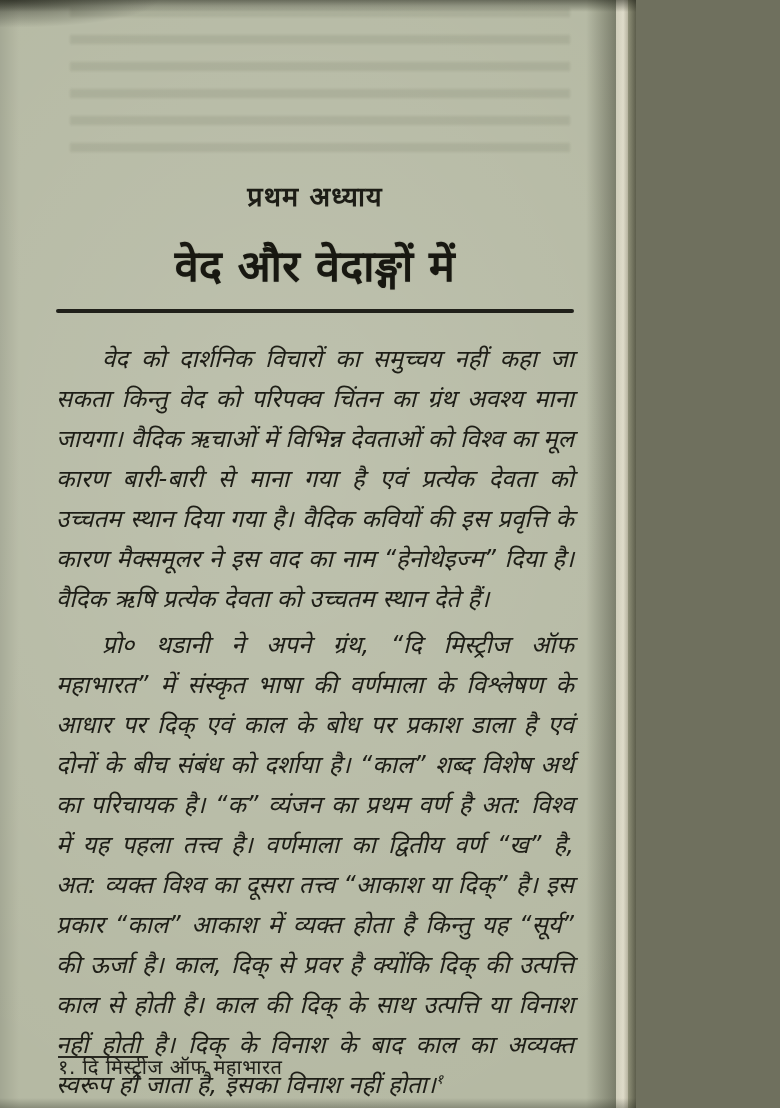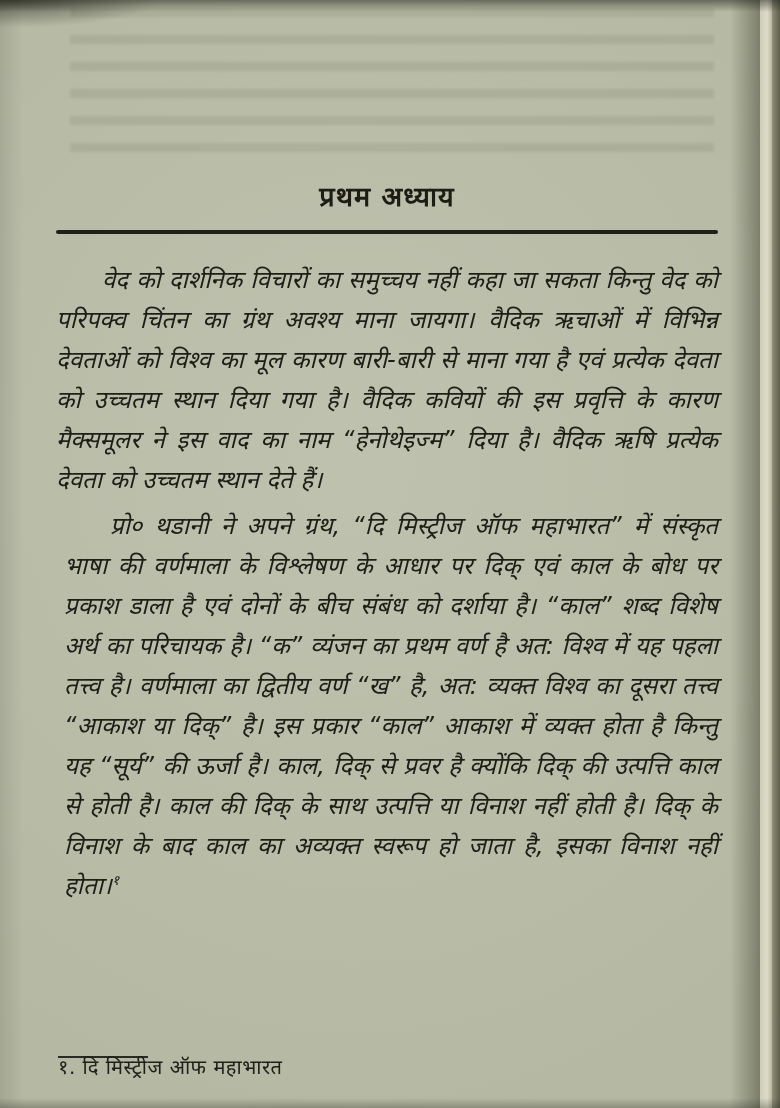--- a/index.html
+++ b/index.html
@@ -4,21 +4,21 @@
 <style>
   * { box-sizing: border-box; margin: 0; padding: 0; }
   html, body { width: 780px; height: 1108px; }
   body {
     font-family: "DejaVu Sans", "Liberation Sans", sans-serif;
     background: #6f705e;
     overflow: hidden;
   }
   .scan {
     position: relative;
-    width: 780px;
+    width: 636px;
     height: 1108px;
     overflow: hidden;
     background-color: #b5b9a3;
     background-image:
       radial-gradient(ellipse 120% 90% at 45% 42%, rgba(255,255,255,0.12), rgba(0,0,0,0) 70%),
       linear-gradient(to right, rgba(0,0,0,0.10), rgba(0,0,0,0) 3%);
     color: #22221c;
   }
   .page-content {
     position: absolute;
@@ -65,21 +65,21 @@
   }
   p.body {
     font-size: 24px;
     line-height: 40px;
     text-align: justify;
     text-indent: 46px;
     color: #1e1e17;
     font-style: italic;
   }
   .para1 { margin-top: 26px; }
-  .para2 { margin-top: 6px; margin-left: 8px; }
+  .para2 { margin-top: 6px; }
   p.body sup {
     font-size: 14px;
     line-height: 0;
     vertical-align: super;
   }
   .footnote-rule {
     position: absolute;
     left: 58px;
     bottom: 50px;
     width: 90px;
@@ -124,20 +124,21 @@
 <body>
 
 <div class="scan">
 
   <div class="page-content">
 
     <div class="bleed"></div>
 
     <h3 class="chapter">प्रथम अध्याय</h3>
 
+    <h1 class="title title1">वेद और वेदाङ्गों में</h1>
 
 
     <div class="rule"></div>
 
     <p class="body para1">वेद को दार्शनिक विचारों का समुच्चय नहीं कहा जा सकता किन्तु वेद को परिपक्व चिंतन का ग्रंथ अवश्य माना जायगा। वैदिक ऋचाओं में विभिन्न देवताओं को विश्व का मूल कारण बारी-बारी से माना गया है एवं प्रत्येक देवता को उच्चतम स्थान दिया गया है। वैदिक कवियों की इस प्रवृत्ति के कारण मैक्समूलर ने इस वाद का नाम “हेनोथेइज्म” दिया है। वैदिक ऋषि प्रत्येक देवता को उच्चतम स्थान देते हैं।</p>
 
     <p class="body para2"><span>प्रो० थडानी ने अपने ग्रंथ, “दि मिस्ट्रीज ऑफ महाभारत” में संस्कृत भाषा की वर्णमाला के विश्लेषण के आधार पर दिक् एवं काल के बोध पर प्रकाश डाला है एवं दोनों के बीच संबंध को दर्शाया है। “काल” शब्द विशेष अर्थ का परिचायक है। “क” व्यंजन का प्रथम वर्ण है अत: विश्व में यह पहला तत्त्व है। वर्णमाला का द्वितीय वर्ण “ख” है, अत: व्यक्त विश्व का दूसरा तत्त्व “आकाश या दिक्” है। इस प्रकार “काल” आकाश में व्यक्त होता है किन्तु यह “सूर्य” की ऊर्जा है। काल, दिक् से प्रवर है क्योंकि दिक् की उत्पत्ति काल से होती है। काल की दिक् के साथ उत्पत्ति या विनाश नहीं होती है। दिक् के विनाश के बाद काल का अव्यक्त स्वरूप हो जाता है, इसका विनाश नहीं होता।</span><sup>१</sup></p>
 
     <div class="footnote-rule"></div>
 

